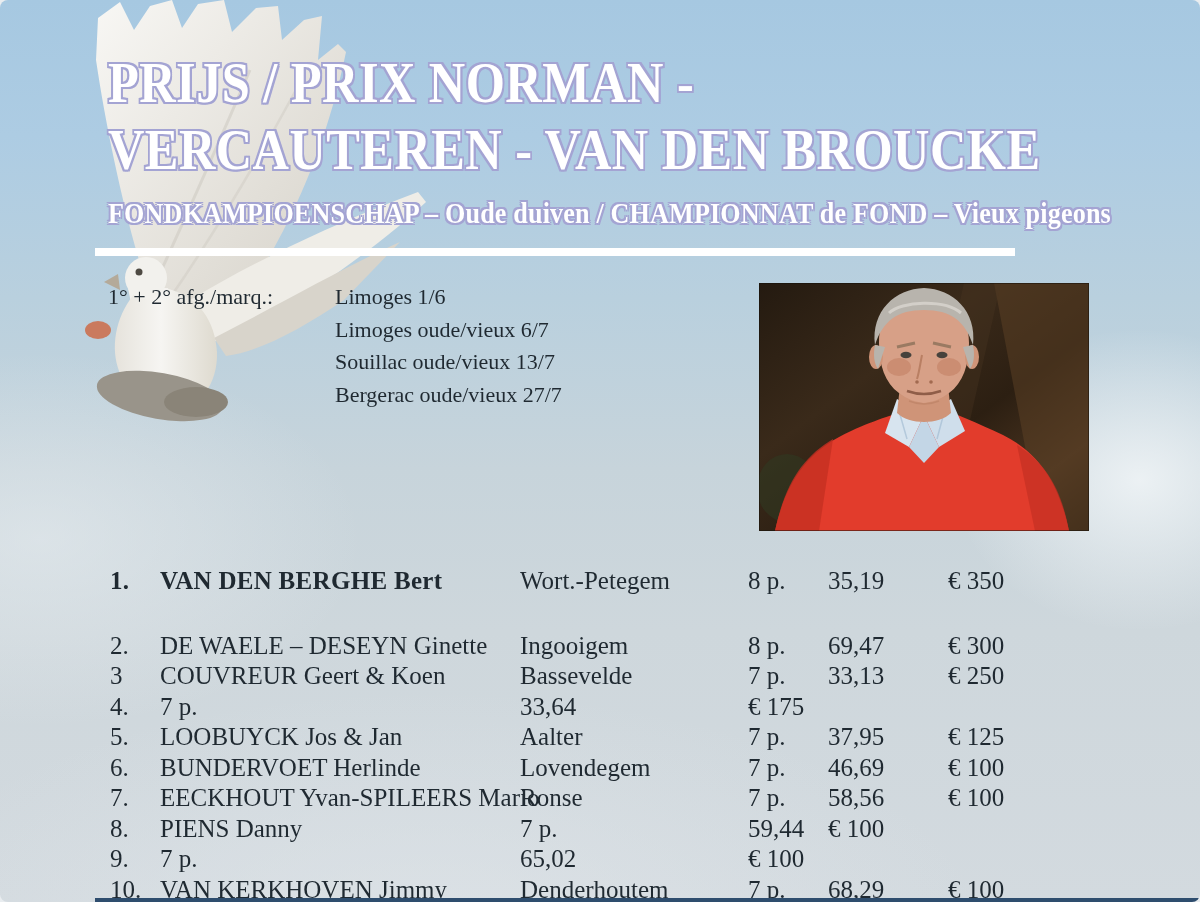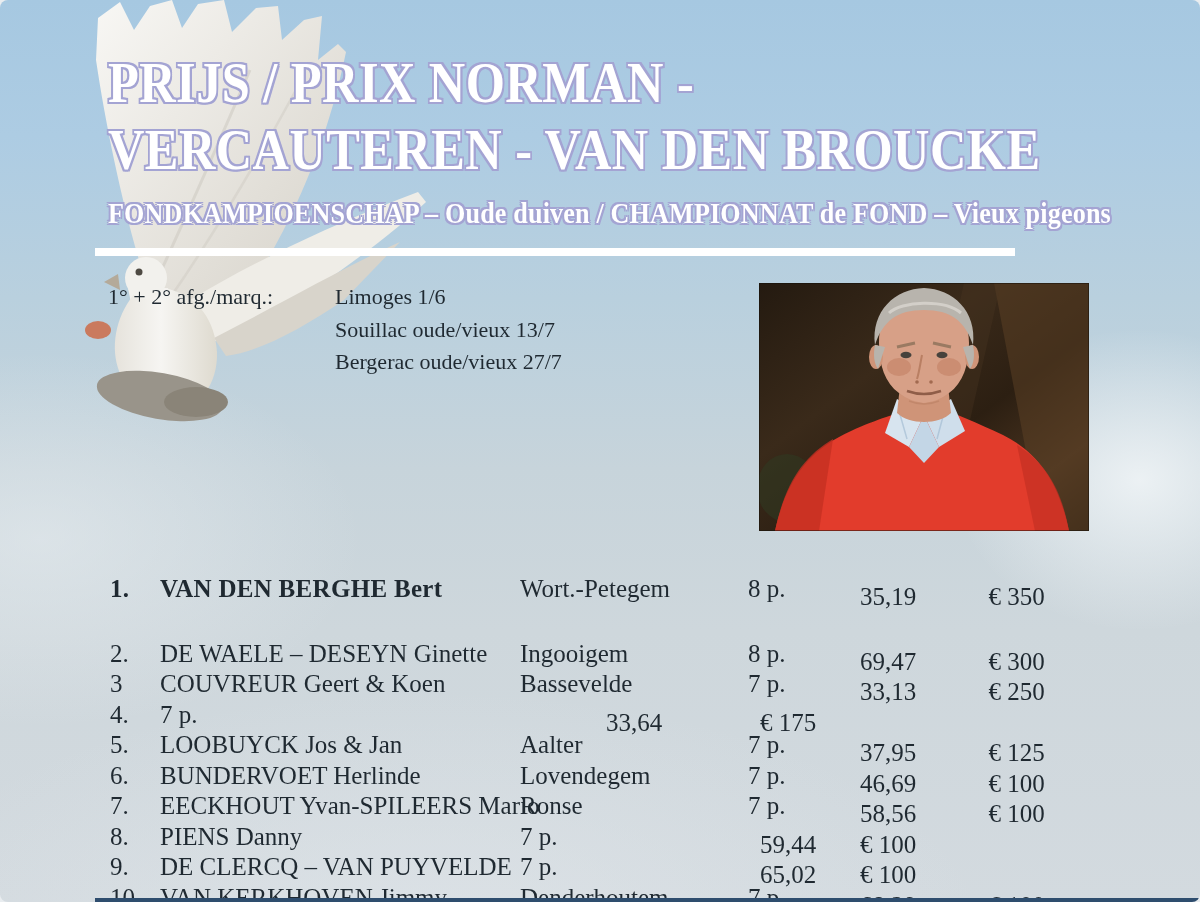--- a/index.html
+++ b/index.html
@@ -35,21 +35,21 @@
   .race-line{white-space:nowrap;}
   .photo{position:absolute;left:759px;top:283px;width:330px;height:248px;}
   .photo svg{display:block;width:100%;height:100%;}
   .results{position:absolute;left:0;top:566px;width:1200px;font-size:25px;}
   .row{
     display:grid;grid-template-columns:50px 360px 228px 80px 120px 137px;
     padding-left:110px;height:30.5px;line-height:30.5px;align-items:center;white-space:nowrap;
   }
   .row.first{margin-bottom:34px;}
   .row.winner .cell-rank,.row.winner .cell-name{font-weight:700;letter-spacing:.3px;}
-  .cell-coef,.cell-prize{text-align:center;margin-top:16px;}
+  .cell-coef,.cell-prize{text-align:left;}
 </style>
 </head>
 <body>
 
 <div class="page">
 
   <svg class="pigeon" viewBox="0 0 460 430" aria-hidden="true">
     <defs>
       <linearGradient id="wingG" x1="0" y1="0" x2="1" y2="1">
         <stop offset="0" stop-color="#f8f7f4"></stop>
@@ -87,20 +87,21 @@
   <div class="page-title">
     <div>PRIJS / PRIX NORMAN -</div>
     <div>VERCAUTEREN - VAN DEN BROUCKE</div>
   </div>
   <div class="page-subtitle">FONDKAMPIOENSCHAP – Oude duiven / CHAMPIONNAT de FOND – Vieux pigeons</div>
   <div class="white-rule"></div>
 
   <div class="race-label">1° + 2° afg./marq.:</div>
   <div class="race-list">
       <div class="race-line">Limoges 1/6</div>
+      <div class="race-line">Limoges oude/vieux 6/7</div>
       <div class="race-line">Souillac oude/vieux 13/7</div>
       <div class="race-line">Bergerac oude/vieux 27/7</div>
     </div>
 
   <div class="photo">
     <svg viewBox="0 0 330 248" aria-hidden="true">
       <defs>
         <linearGradient id="woodG" x1="0" y1="0" x2="1" y2="1">
           <stop offset="0" stop-color="#241a10"></stop>
             <stop offset=".35" stop-color="#3a2a1a"></stop>
@@ -208,21 +209,20 @@
   </div>
       <div class="row">
     <span class="cell-rank">8.</span>
     <span class="cell-name">PIENS Danny</span>
     <span class="cell-points">7 p.</span>
     <span class="cell-coef">59,44</span>
     <span class="cell-prize">€ 100</span>
   </div>
       <div class="row">
     <span class="cell-rank">9.</span>
-    <span class="cell-name">DE CLERCQ – VAN PUYVELDE</span>
     <span class="cell-points">7 p.</span>
     <span class="cell-coef">65,02</span>
     <span class="cell-prize">€ 100</span>
   </div>
       <div class="row">
     <span class="cell-rank">10.</span>
     <span class="cell-name">VAN KERKHOVEN Jimmy</span>
     <span class="cell-city">Denderhoutem</span>
     <span class="cell-points">7 p.</span>
     <span class="cell-coef">68,29</span>

